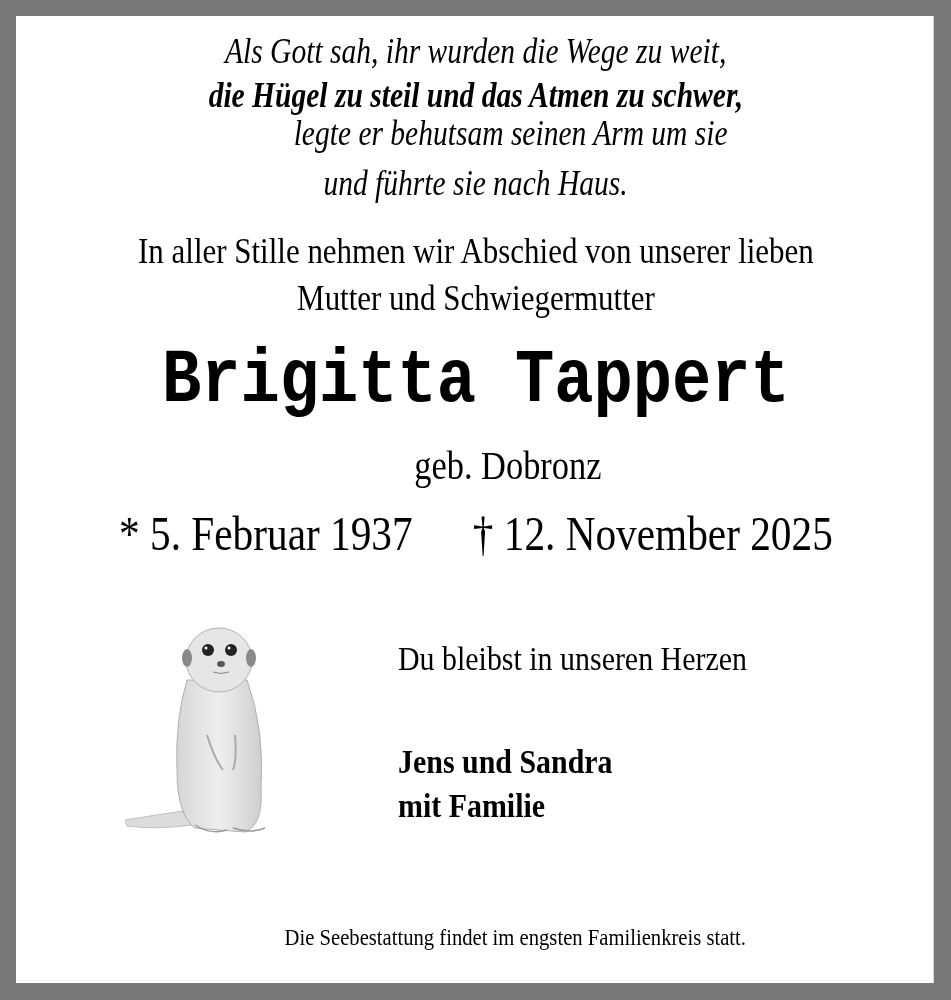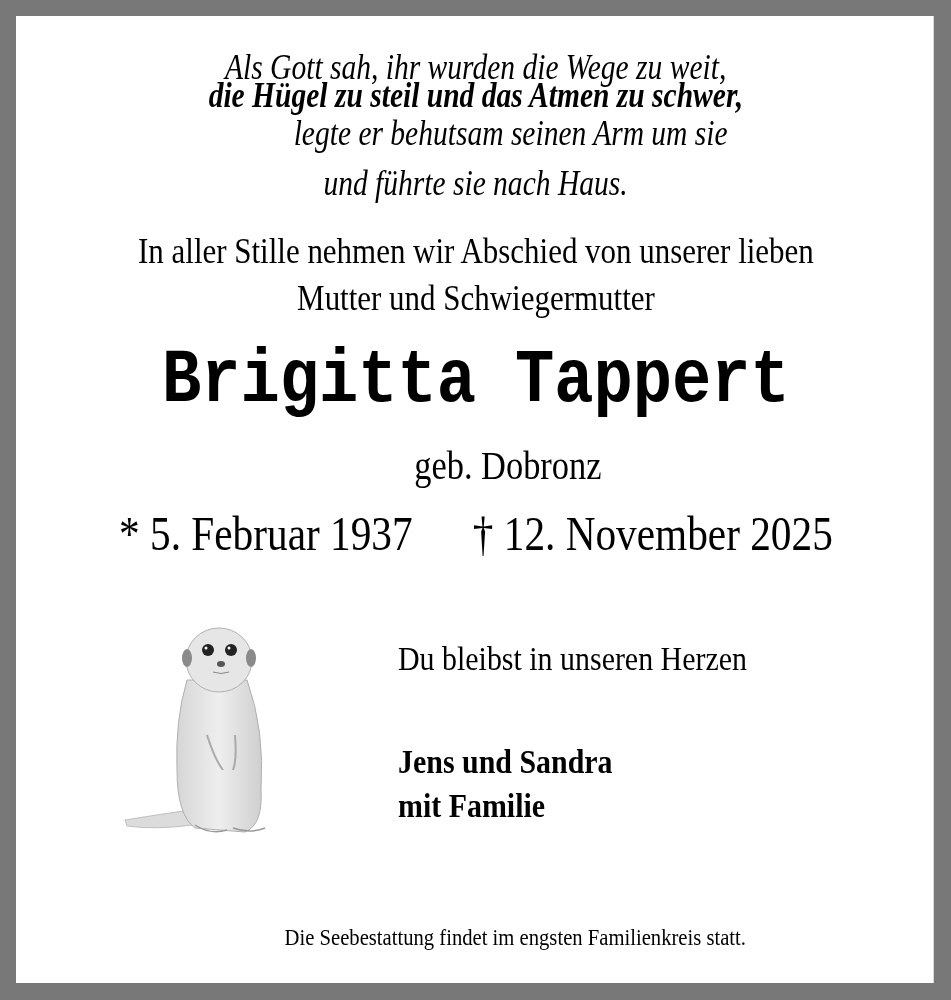--- a/index.html
+++ b/index.html
@@ -24,21 +24,21 @@
   .bold { font-weight:bold; }
   .footer { font-size:24px;padding-left:40px; }
   .footer .sq { transform:scaleX(0.86); }
   .meerkat { position:absolute; left:115px; top:620px; width:160px; height:225px; }
 </style>
 </head>
 <body>
 
 <div class="card"></div>
 
-<div class="line poem" style="top:32px;margin-top:16px;"><span class="sq">Als Gott sah, ihr wurden die Wege zu weit,</span></div>
+<div class="line poem" style="top:32px;"><span class="sq">Als Gott sah, ihr wurden die Wege zu weit,</span></div>
 <div class="line poem" style="top:76px;font-weight:bold;"><span class="sq">die Hügel zu steil und das Atmen zu schwer,</span></div>
 <div class="line poem" style="top:114px;padding-left:35px;"><span class="sq">legte er behutsam seinen Arm um sie</span></div>
 <div class="line poem" style="top:164px;"><span class="sq">und führte sie nach Haus.</span></div>
 
 <div class="line intro" style="top:230px;"><span class="sq">In aller Stille nehmen wir Abschied von unserer lieben</span></div>
 <div class="line intro" style="top:277px;"><span class="sq">Mutter und Schwiegermutter</span></div>
 
 <div class="line name" style="top:338px;font-family:Liberation Mono, monospace;"><span class="sq">Brigitta Tappert</span></div>
 
 <div class="line born" style="top:442px;"><span class="sq">geb. Dobronz</span></div>

